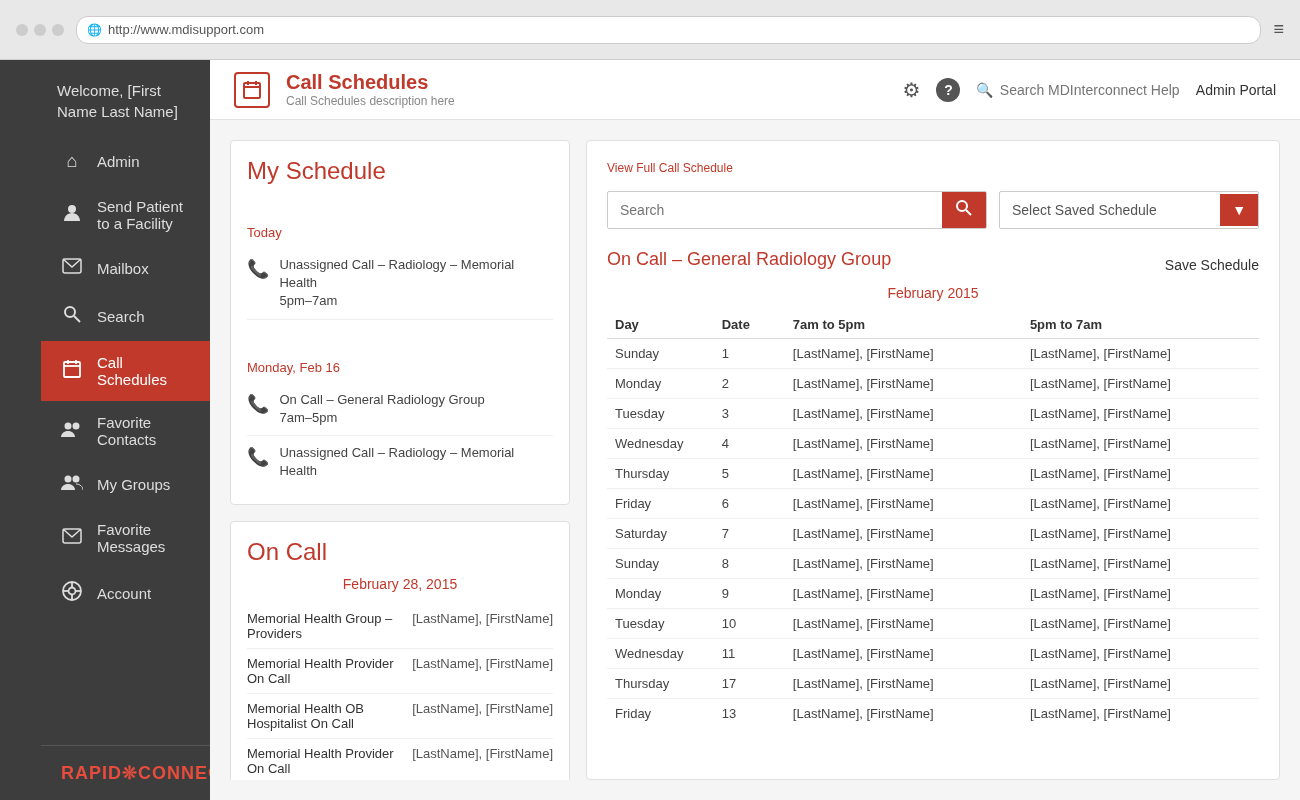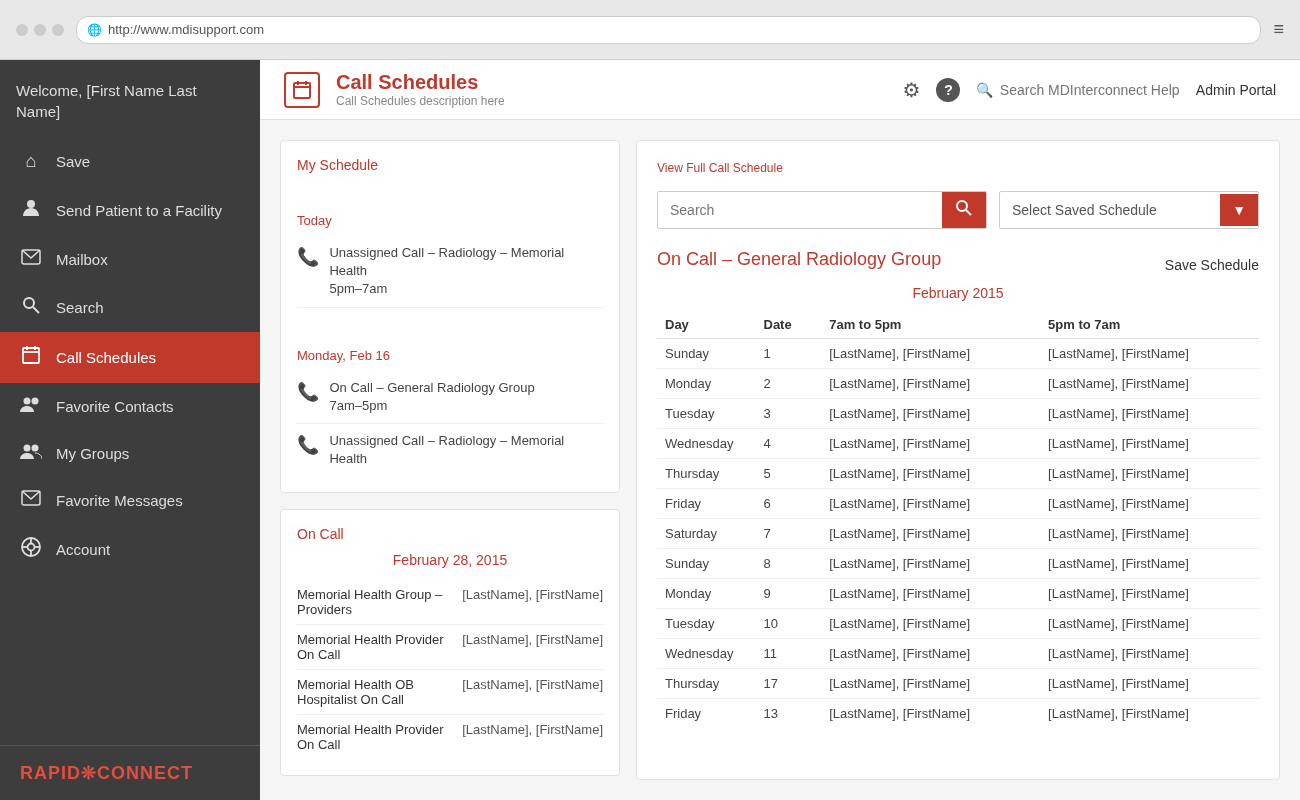--- a/index.html
+++ b/index.html
@@ -31,26 +31,27 @@
       gap: 6px;
     }
     .address-bar-globe { color: #888; font-size: 12px; }
     .browser-menu { font-size: 18px; color: #555; margin-left: auto; }
 
     
     .app { display: flex; height: 740px; background: white; }
 
     
     .sidebar {
-      width: 260px;
+      width: 210px;
       background: #3d3d3d;
       color: white;
       display: flex;
       flex-direction: column;
       flex-shrink: 0;
+      padding-left: 41px;
     }
     .sidebar-welcome {
       padding: 20px 16px 16px;
       font-size: 15px;
       line-height: 1.4;
       color: #ddd;
     }
     .sidebar-nav { flex: 1; }
     .sidebar-item {
       display: flex;
@@ -139,21 +140,21 @@
     
     .left-panel { width: 340px; flex-shrink: 0; display: flex; flex-direction: column; gap: 16px; overflow-y: auto; }
 
     
     .card {
       background: white;
       border: 1px solid #e0e0e0;
       border-radius: 4px;
       padding: 16px;
     }
-    .card-title { font-size: 14px; color: #c0392b; font-weight: 500; margin-bottom: 10px; }
+    .card-title { font-size: 24px; color: #c0392b; font-weight: 500; margin-bottom: 10px; }
     .schedule-date { font-size: 13px; color: #c0392b; font-weight: 500; margin-bottom: 8px; margin-top: 40px; }
     .schedule-item {
       display: flex;
       align-items: flex-start;
       gap: 10px;
       padding: 8px 0;
       border-bottom: 1px solid #f0f0f0;
     }
     .schedule-item:last-child { border-bottom: none; }
     .phone-icon { font-size: 18px; color: #aaa; margin-top: 2px; flex-shrink: 0; }
@@ -288,21 +289,21 @@
 
 <div class="app">
 
   <div class="sidebar">
     <div class="sidebar-welcome">Welcome,
 [First Name
 Last Name]</div>
     <nav class="sidebar-nav">
       <div class="sidebar-item">
         <span class="sidebar-icon">⌂</span>
-        <span>Save</span>
+        <span>Admin</span>
       </div>
       <div class="sidebar-item">
         <span class="sidebar-icon">
           <svg width="20" height="20" viewBox="0 0 20 20" fill="currentColor">
               <circle cx="10" cy="6" r="4"></circle>
               <path d="M2 18c0-4.4 3.6-8 8-8s8 3.6 8 8"></path>
             </svg>
         </span>
         <span>Send Patient to a Facility</span>
       </div>

